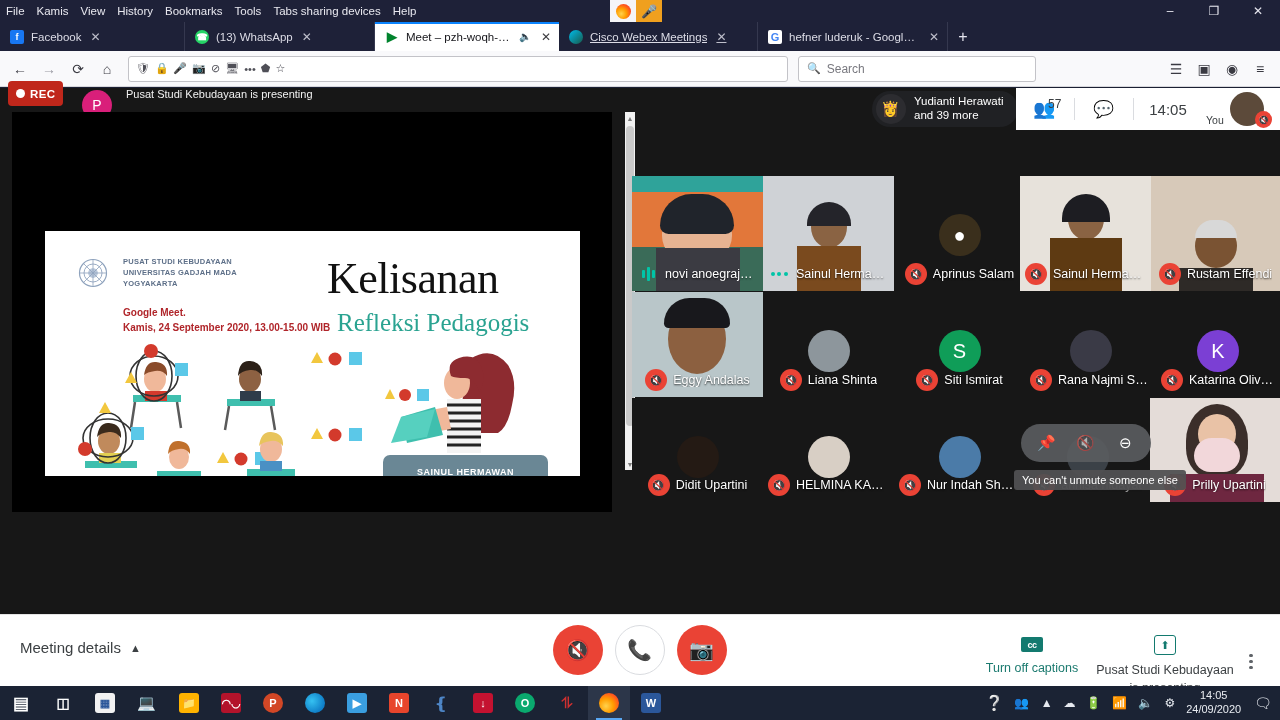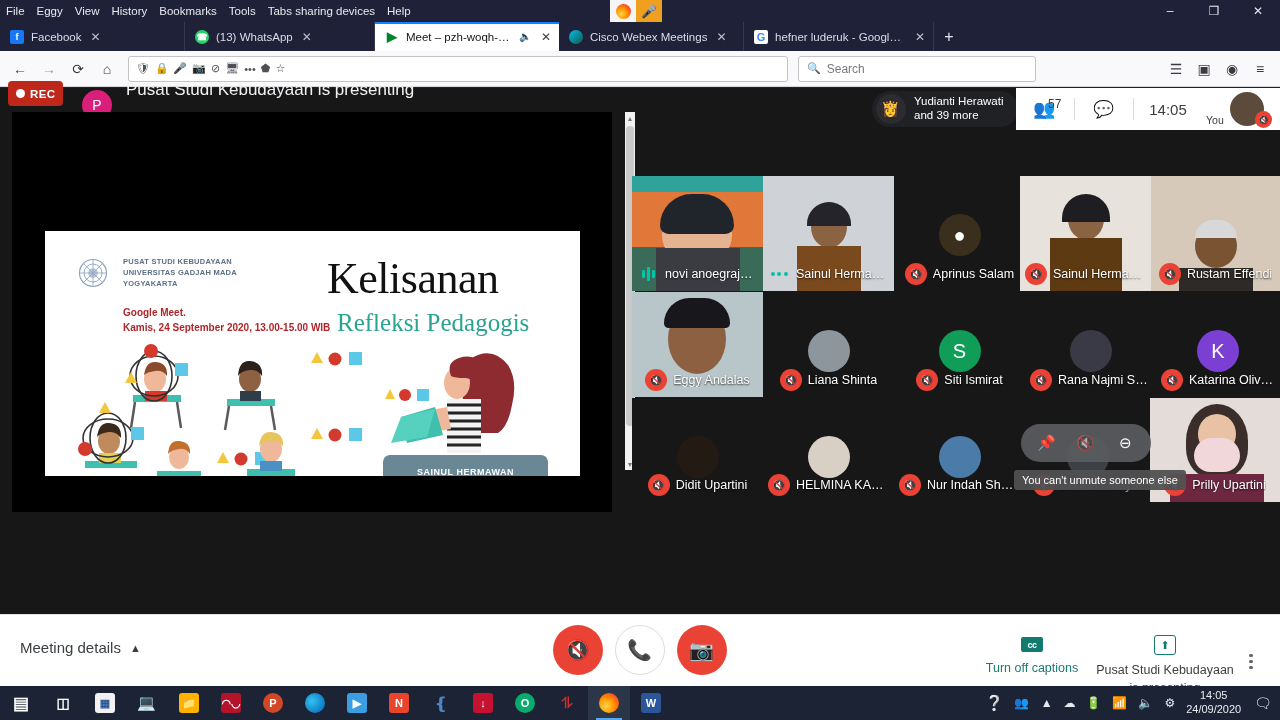--- a/index.html
+++ b/index.html
@@ -92,21 +92,21 @@
     position:absolute; left:8px; top:9px; width:55px; height:25px; background:#c0271b;
     border-radius:4px; display:flex; align-items:center; gap:5px; padding-left:8px;
   }
   .rec-dot { width:9px;height:9px;border-radius:50%;background:#fff; }
   .rec-label { color:#fff; font-size:11.5px; font-weight:bold; letter-spacing:.4px; }
   .pres-avatar {
     position:absolute; left:82px; top:90px; width:30px;height:30px;border-radius:50%;
     background:#d91f7a; color:#fff; display:flex;align-items:center;justify-content:center;
     font-size:14px;
   }
-  .pres-text { position:absolute; left:126px; top:80px; color:#f1f1f1; font-size:17px; }
+  .pres-text { position:absolute; left:126px; top:88px; color:#f1f1f1; font-size:11px; }
 
   .speaker-chip {
     position:absolute; left:872px; top:91px; height:36px; background:#202124;
     border-radius:18px; display:flex; align-items:center; gap:8px; padding:0 14px 0 4px;
   }
   .sc-avatar { width:30px;height:30px;border-radius:50%;overflow:hidden;
     background:#2c2c30; display:flex;align-items:center;justify-content:center;font-size:15px; }
   .sc-name { color:#fff; font-size:11.5px; line-height:1.2; }
 
   .top-right-panel {
@@ -242,21 +242,21 @@
   .tb-clock { color:#e9ecf1; font-size:11px; line-height:1.25; text-align:center; }
   .tb-notif { color:#e6e9ef; font-size:14px; margin-left:2px; }
 </style>
 </head>
 <body>
 
 <div class="screen">
 
   <div class="ff-menubar">
     <span class="ff-menu-item">File</span>
-    <span class="ff-menu-item">Eggy</span>
+    <span class="ff-menu-item">Kamis</span>
     <span class="ff-menu-item">View</span>
     <span class="ff-menu-item">History</span>
     <span class="ff-menu-item">Bookmarks</span>
     <span class="ff-menu-item">Tools</span>
     <span class="ff-menu-item">Tabs sharing devices</span>
     <span class="ff-menu-item">Help</span>
   </div>
   <div class="ff-logo-box">
       <span class="ff-logo"></span>
     </div>
@@ -279,21 +279,21 @@
       <span class="favicon fav-wa">☎</span>
       <span class="tab-title">(13) WhatsApp</span>
       <span class="tab-close">✕</span>
     </div>
     <div class="ff-tab active" style="width:184px;">
       <span class="favicon fav-meet">▶</span>
       <span class="tab-title">Meet – pzh-woqh-qro</span>
       <span class="tab-sound">🔈</span>
       <span class="tab-close">✕</span>
     </div>
-    <div class="ff-tab" style="width:185px;">
+    <div class="ff-tab" style="width:199px;text-decoration:underline;">
       <span class="favicon fav-webex"></span>
       <span class="tab-title">Cisco Webex Meetings</span>
       <span class="tab-close">✕</span>
     </div>
     <div class="ff-tab" style="width:190px;">
       <span class="favicon fav-g">G</span>
       <span class="tab-title">hefner luderuk - Google Search</span>
       <span class="tab-close">✕</span>
     </div>
     <div class="newtab">+</div>

